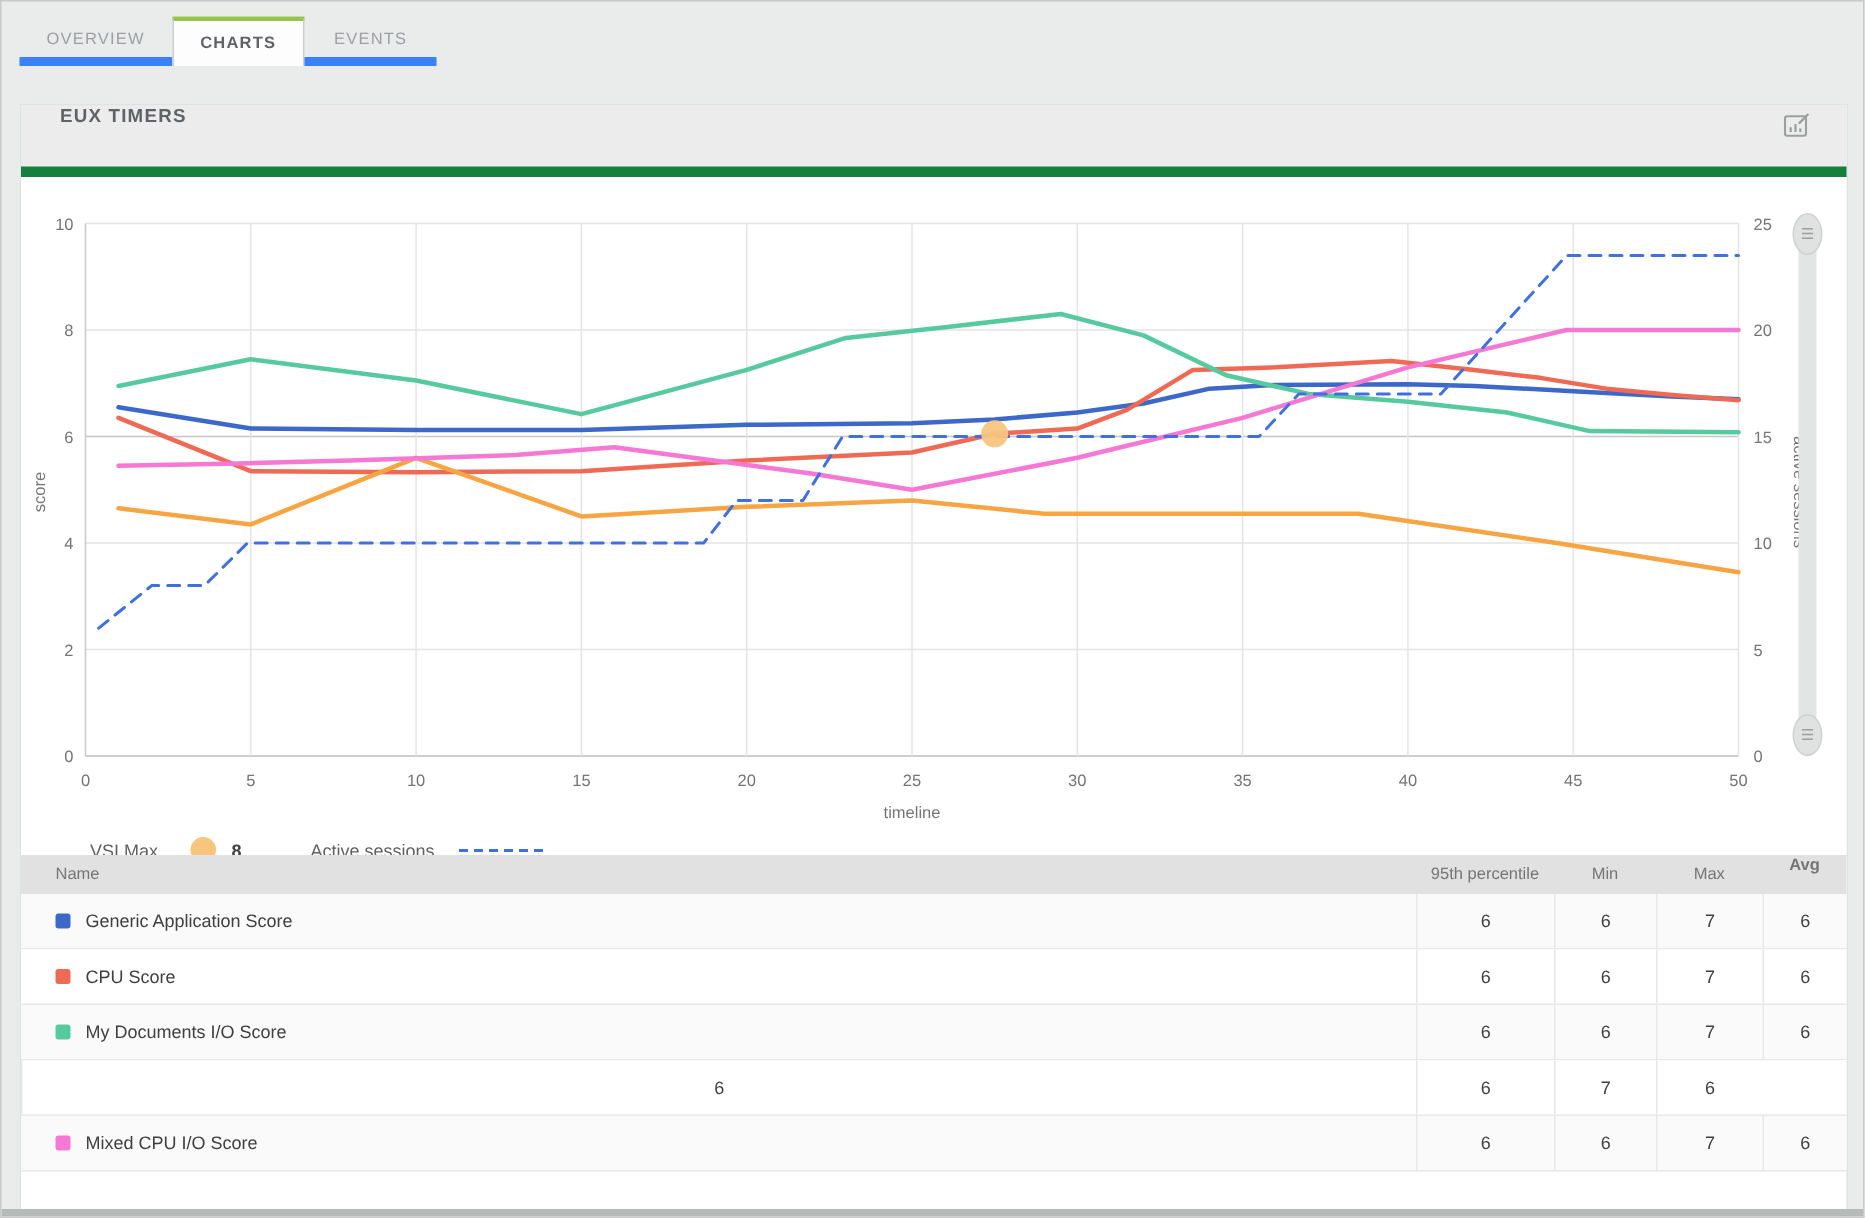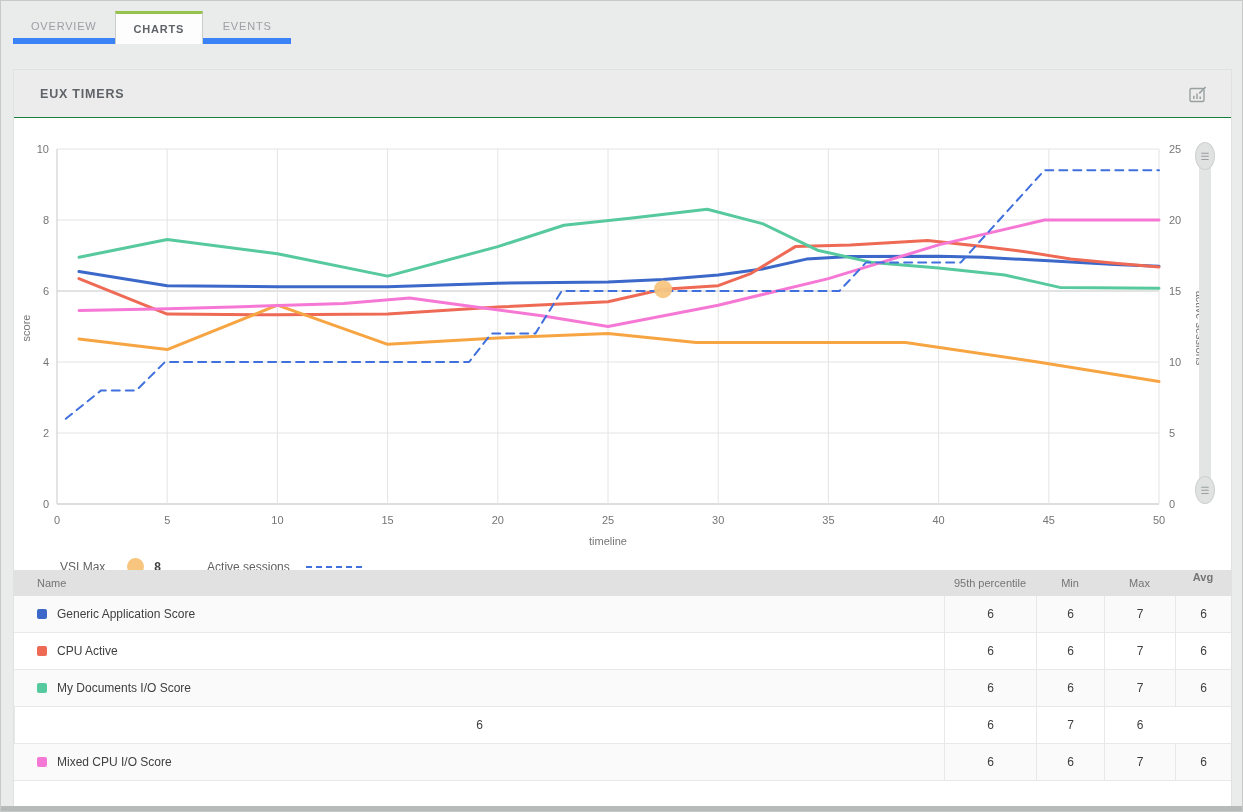--- a/index.html
+++ b/index.html
@@ -23,22 +23,22 @@
     background:#fdfdfd; color:#5f6368; font-weight:bold;
     border:1px solid #c9cdcc; border-bottom:none; border-top:3px solid #97c24e;
   }
 
   
   .panel {
     position:absolute; left:12px; top:68px; width:1219px; height:738px;
     background:#ffffff; border:1px solid #dfe2e1; border-bottom:none;
   }
   .panel-header {
-    height:48px; background:#ececec; display:flex; align-items:center;
-    justify-content:space-between; padding:0 20px 0 26px; border-bottom:1px solid #15803d;
+    height:48px; background:#ececec; display:flex; align-items:flex-start;
+    justify-content:space-between; padding:0 20px 0 26px; border-bottom:7px solid #15803d;
   }
   .panel-title { font-size:12.5px; font-weight:bold; letter-spacing:.8px; color:#5f6368; }
   .icon-btn { width:26px; height:26px; display:flex; align-items:center; justify-content:center; cursor:pointer; }
 
   
   .chart-section { position:relative; width:100%; height:476px; background:#fff; }
   .chart-svg { position:absolute; left:0; top:0; }
   .vslider-track {
     position:absolute; left:1185px; top:26px; width:12px; height:360px;
     background:#e3e4e4; border-radius:6px;
@@ -176,21 +176,21 @@
               <span>Generic Application Score</span>
             </div>
             <div class="cell">6</div>
             <div class="cell">6</div>
             <div class="cell">7</div>
             <div class="cell">6</div>
           </div>
           <div class="t-grid t-row">
             <div class="cell name">
               <span class="swatch" style="background: rgb(238, 106, 85);"></span>
-              <span>CPU Active</span>
+              <span>CPU Score</span>
             </div>
             <div class="cell">6</div>
             <div class="cell">6</div>
             <div class="cell">7</div>
             <div class="cell">6</div>
           </div>
           <div class="t-grid t-row">
             <div class="cell name">
               <span class="swatch" style="background: rgb(87, 201, 158);"></span>
               <span>My Documents I/O Score</span>

